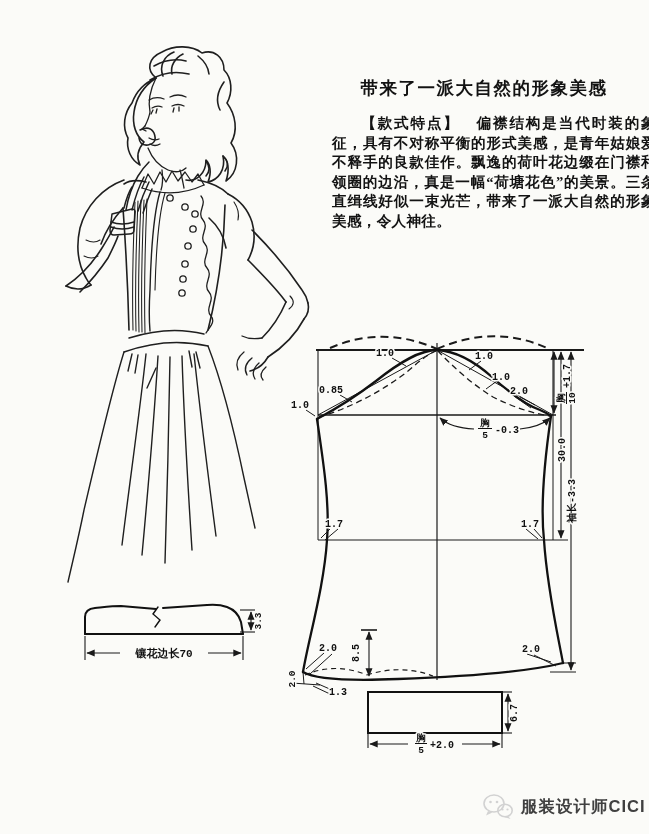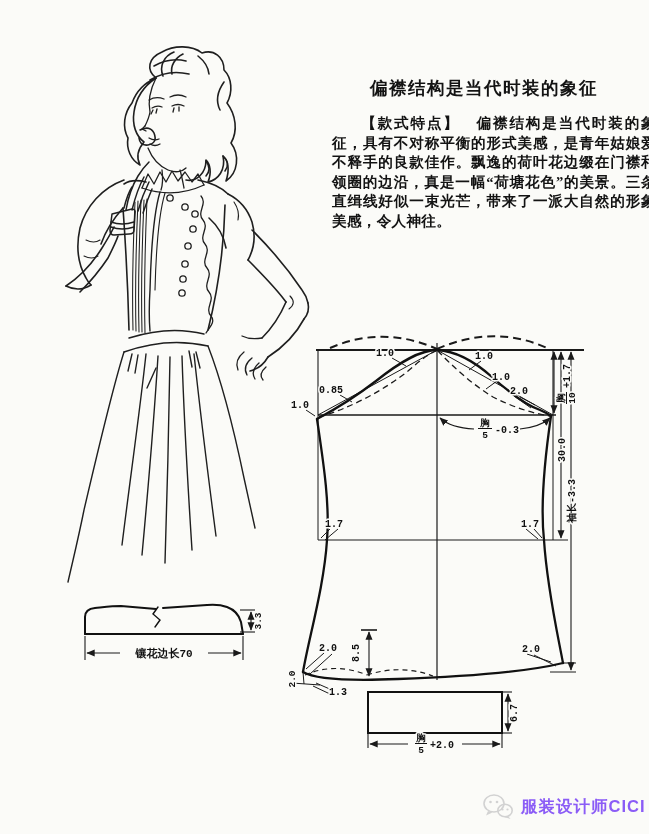--- a/index.html
+++ b/index.html
@@ -21,21 +21,21 @@
   svg{position:absolute;}
   svg text{
     font-family:"Liberation Mono","DejaVu Sans Mono",monospace;
     font-weight:bold;fill:#111;
   }
   .halo{paint-order:stroke;stroke:#fbfbf8;stroke-width:3px;stroke-linejoin:round;}
   .lab{font-size:10px;}
   .lab-s{font-size:9.5px;}
   .watermark{
     position:absolute;left:482px;top:793px;display:flex;align-items:center;gap:7px;
-    color:#8b5cf6;font-size:16.5px;letter-spacing:1px;font-weight:bold;
+    color:#404040;font-size:16.5px;letter-spacing:1px;font-weight:bold;
     font-family:"Liberation Sans",sans-serif;
   }
   .wm-icon{position:static;flex:0 0 auto;}
 </style>
 </head>
 <body>
 
 <div class="page">
 
   <svg style="left:28px;top:30px;" width="300" height="565" viewBox="0 0 300 565">
@@ -157,21 +157,21 @@
         <path d="M118,324 C112,380 102,450 94,515"></path>
         <path d="M130,326 C126,390 120,460 114,525"></path>
         <path d="M142,327 C141,395 139,465 137,533"></path>
         <path d="M154,326 C156,390 160,458 164,520"></path>
         <path d="M166,324 C172,380 180,445 188,506"></path>
         <path d="M119,358 L128,338"></path>
       </g>
     </g>
   </svg>
 
-  <div class="title">偏襟结构是当代时装的象征</div>
+  <div class="title">带来了一派大自然的形象美感</div>
   <p class="body-text">【款式特点】　偏襟结构是当代时装的象征，具有不对称平衡的形式美感，是青年姑娘爱不释手的良款佳作。飘逸的荷叶花边缀在门襟和领圈的边沿，真是一幅“荷塘花色”的美景。三条直缉线好似一束光芒，带来了一派大自然的形象美感，令人神往。</p>
 
   <svg style="left:288px;top:321px;" width="360" height="444" viewBox="0 -14 360 444">
     <defs>
       <marker id="ar" viewBox="0 0 8 8" refX="7" refY="4" markerWidth="8" markerHeight="8" orient="auto-start-reverse">
         <path d="M0,0.8 L7.6,4 L0,7.2 z" fill="#1a1a1a"></path>
       </marker>
     </defs>
 
     <g fill="none" stroke="#1a1a1a">

